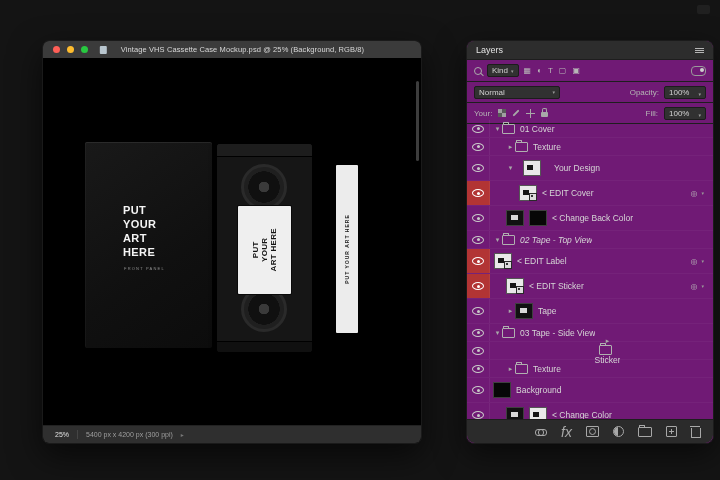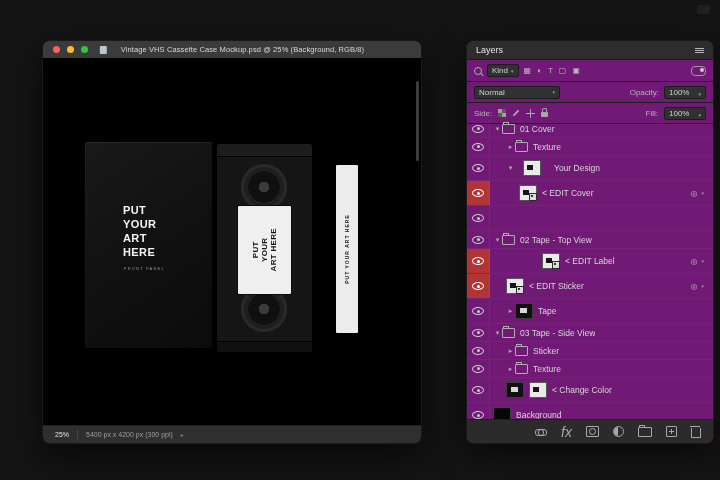--- a/index.html
+++ b/index.html
@@ -212,21 +212,21 @@
         <span class="dd-arrow">▾</span>
       </span>
       <span class="lbl">Opacity:</span>
       <span class="dropdown val">
         <span>100%</span>
         <span class="dd-arrow">▾</span>
       </span>
     </div>
 
     <div class="lock-row">
-      <span class="lbl">Side:</span>
+      <span class="lbl">Your:</span>
       <span class="ic-checker"></span>
       <span class="ic-brush"></span>
       <span class="ic-move"></span>
       <span class="ic-lock"></span>
       <span class="lbl fill">Fill:</span>
       <span class="dropdown val">
         <span>100%</span>
         <span class="dd-arrow">▾</span>
       </span>
     </div>
@@ -274,36 +274,41 @@
             <span class="rights">
               <span class="sf">◎</span>
               <span class="ch">▾</span>
             </span>
           </div>
         </div>
         <div class="lrow h-thumb">
           <div class="eyecell">
             <span class="eye"></span>
           </div>
-        </div>
-        <div class="lrow h-group">
-          <div class="eyecell">
-            <span class="eye"></span>
-          </div>
-          <div class="lcontent" style="padding-left: 3px;">
+          <div class="lcontent" style="padding-left: 16px;">
+            <span class="thumb dark"></span>
+            <span class="thumb black"></span>
+            <span class="lname">&lt; Change Back Color</span>
+          </div>
+        </div>
+        <div class="lrow h-group">
+          <div class="eyecell">
+            <span class="eye"></span>
+          </div>
+          <div class="lcontent" style="padding-left: 3px; font-style: italic;">
             <span class="chev">▾</span>
             <span class="folder"></span>
             <span class="lname">02 Tape - Top View</span>
           </div>
         </div>
         <div class="lrow h-thumb">
           <div class="eyecell red">
             <span class="eye"></span>
           </div>
-          <div class="lcontent" style="padding-left: 4px; margin-left: 48px;">
+          <div class="lcontent" style="padding-left: 4px;">
             <span class="thumb white">
               <span class="badge"></span>
             </span>
             <span class="lname">&lt; EDIT Label</span>
             <span class="rights">
               <span class="sf">◎</span>
               <span class="ch">▾</span>
             </span>
           </div>
         </div>
@@ -339,53 +344,53 @@
           <div class="lcontent" style="padding-left: 3px;">
             <span class="chev">▾</span>
             <span class="folder"></span>
             <span class="lname">03 Tape - Side View</span>
           </div>
         </div>
         <div class="lrow h-group">
           <div class="eyecell">
             <span class="eye"></span>
           </div>
-          <div class="lcontent" style="padding-left: 16px;">
+          <div class="lcontent" style="padding-left: 16px; flex-direction: column;">
             <span class="chev">▸</span>
             <span class="folder"></span>
             <span class="lname">Sticker</span>
           </div>
         </div>
         <div class="lrow h-group">
           <div class="eyecell">
             <span class="eye"></span>
           </div>
           <div class="lcontent" style="padding-left: 16px;">
             <span class="chev">▸</span>
             <span class="folder"></span>
             <span class="lname">Texture</span>
+          </div>
+        </div>
+        <div class="lrow h-thumb">
+          <div class="eyecell">
+            <span class="eye"></span>
+          </div>
+          <div class="lcontent" style="padding-left: 3px;">
+            <span class="thumb black"></span>
+            <span class="lname">Background</span>
           </div>
         </div>
         <div class="lrow h-thumb">
           <div class="eyecell">
             <span class="eye"></span>
           </div>
           <div class="lcontent" style="padding-left: 16px;">
             <span class="thumb dark"></span>
             <span class="thumb white"></span>
             <span class="lname">&lt; Change Color</span>
-          </div>
-        </div>
-        <div class="lrow h-thumb">
-          <div class="eyecell">
-            <span class="eye"></span>
-          </div>
-          <div class="lcontent" style="padding-left: 3px;">
-            <span class="thumb black"></span>
-            <span class="lname">Background</span>
           </div>
         </div>
       </div>
     <div class="panel-bottom">
         <span class="ic-link"></span>
         <span class="ic-fx">fx</span>
         <span class="ic-mask"></span>
         <span class="ic-adj"></span>
         <span class="ic-folder"></span>
         <span class="ic-new"></span>

